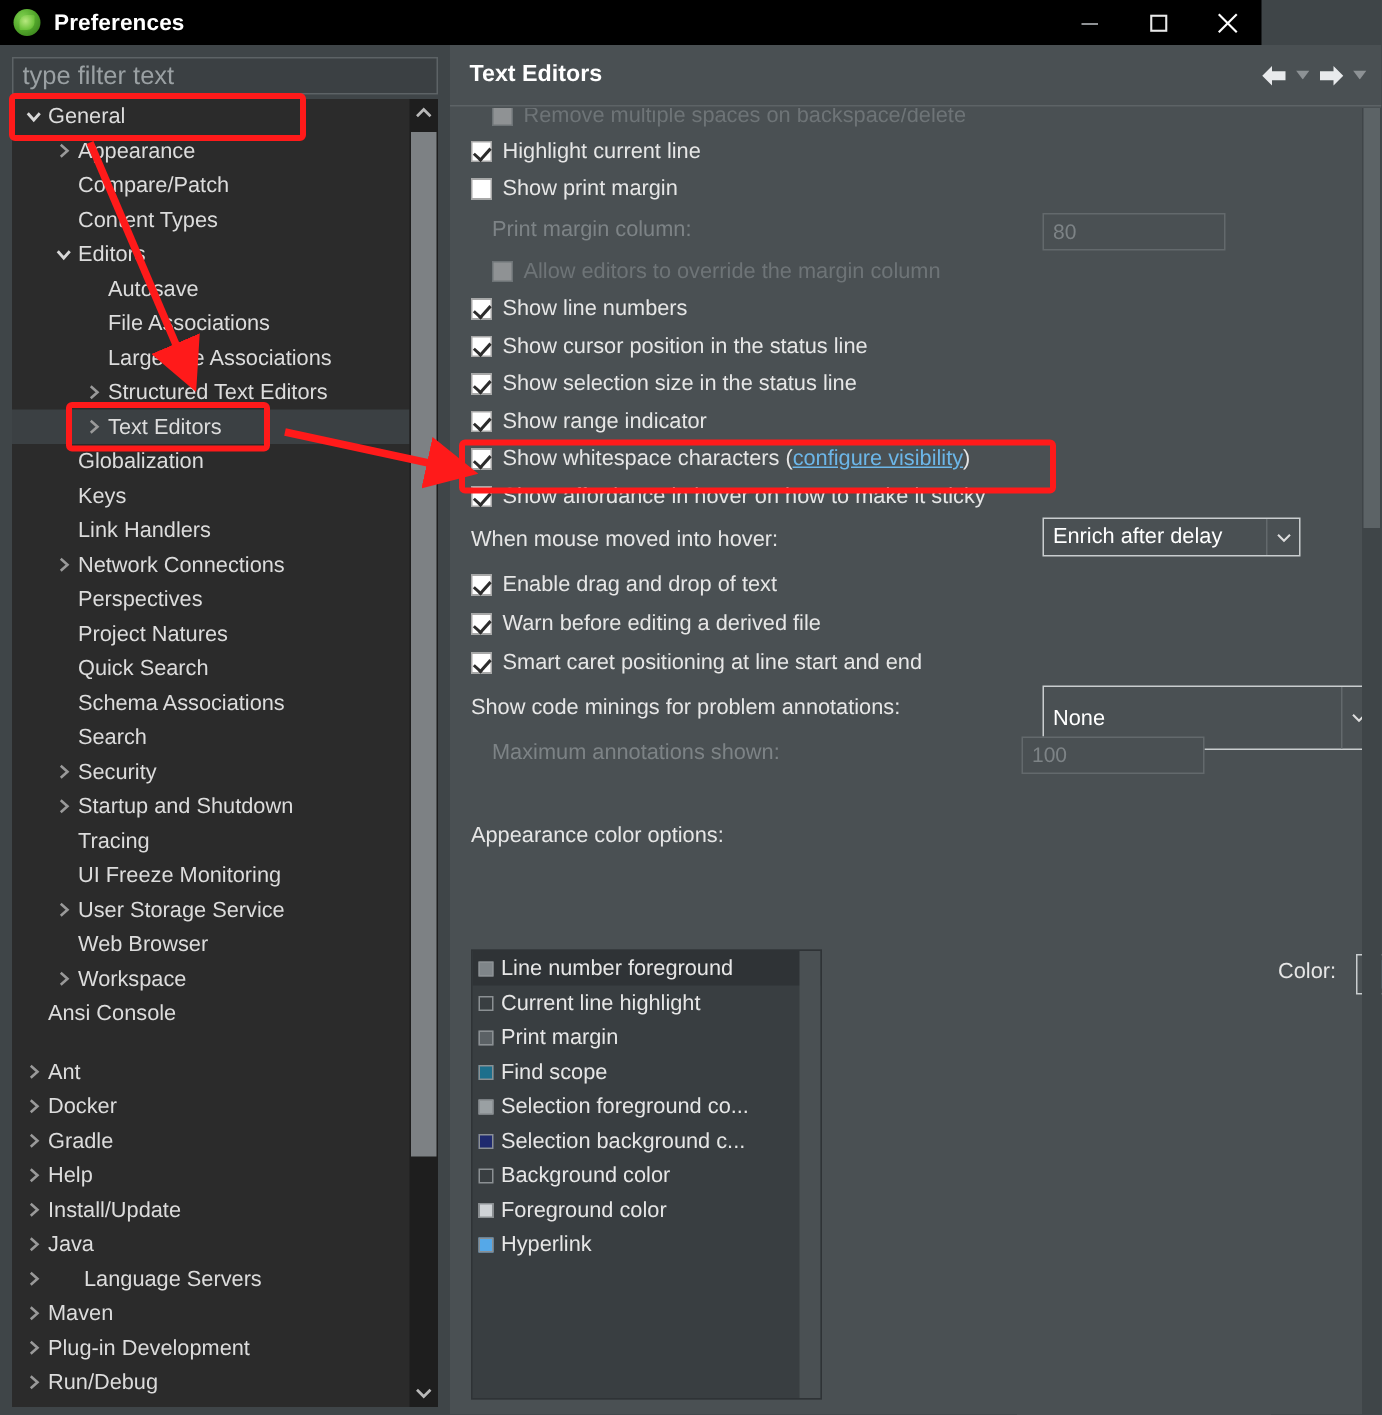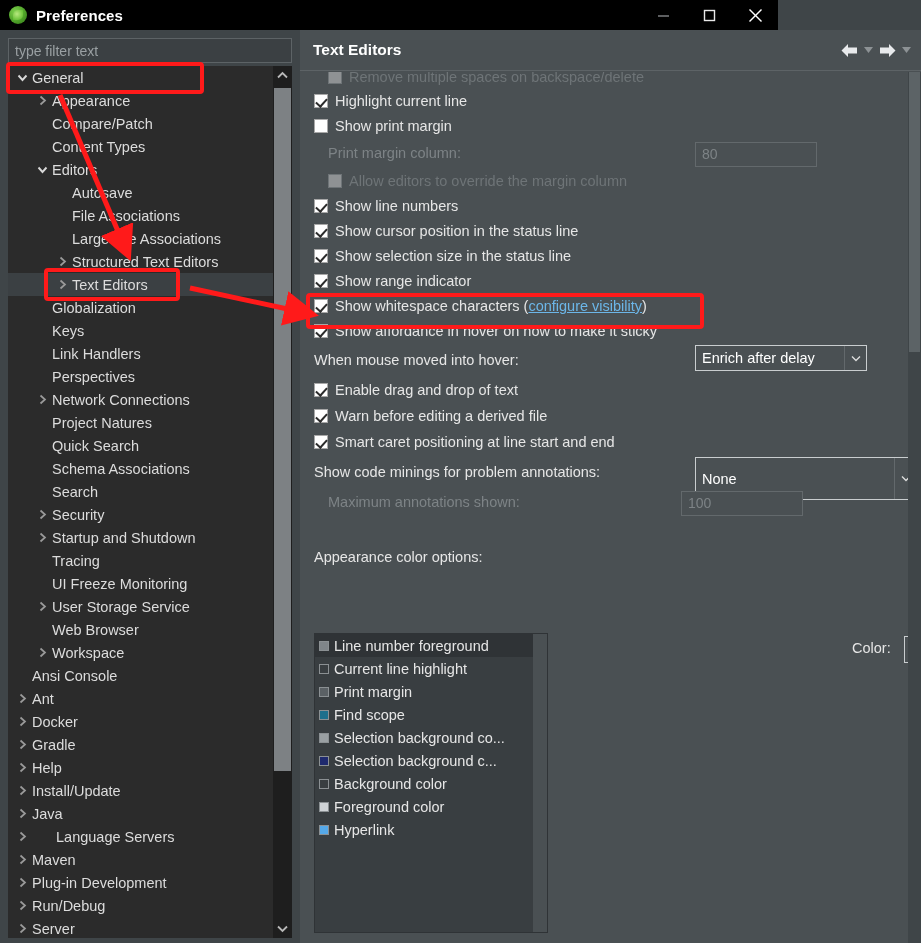--- a/index.html
+++ b/index.html
@@ -6,21 +6,21 @@
   html, body {
     width: 921px; height: 943px;
     background: #3f4548;
     font-family: "Liberation Sans", sans-serif;
     overflow: hidden;
   }
   #root { position: relative; width: 921px; height: 943px; }
 
   
   .titlebar {
-    position: absolute; left: 0; top: 0; width: 778px; height: 30px;
+    position: absolute; left: 0; top: 0; width: 841px; height: 30px;
     background: #000000; display: flex; align-items: center;
   }
   .app-icon {
     width: 18px; height: 18px; margin-left: 9px; margin-right: 9px;
     border-radius: 50%;
     background: radial-gradient(circle at 35% 32%, #7fd04f 0%, #54a82c 48%, #2f7516 100%);
     position: relative; flex: 0 0 auto;
   }
   .app-icon::after {
     content:""; position:absolute; left:4px; top:4px; width:10px; height:10px;
@@ -38,21 +38,21 @@
   .win-btn svg { display:block; }
 
   
   .left-pane {
     position: absolute; left: 0; top: 30px; width: 300px; height: 913px;
     background: #3f4548;
   }
   .filter-box {
     position: absolute; left: 8px; top: 8px; width: 284px; height: 25px;
     background: #3b4043; border: 1px solid #5d6366; color: #9aa0a3;
-    font-size: 14px; padding: 0 6px; line-height: 23px;
+    font-size: 17px; padding: 0 6px; line-height: 23px;
   }
   .filter-box::placeholder { color: #9aa0a3; }
 
   .tree-wrap {
     position: absolute; left: 8px; top: 36px; width: 284px; height: 872px;
     background: #2b2b2b; overflow: hidden;
   }
   .tree-list { position: absolute; left: 0; top: 0; width: 265px; }
   .tree-item {
     height: 23px; display: flex; align-items: center;
@@ -276,32 +276,32 @@
           </div>
           <div class="tree-item" style="padding-left: 26px;">
             <span class="twisty"></span>
             <span class="tree-label">Keys</span>
           </div>
           <div class="tree-item" style="padding-left: 26px;">
             <span class="twisty"></span>
             <span class="tree-label">Link Handlers</span>
           </div>
           <div class="tree-item" style="padding-left: 26px;">
+            <span class="twisty">
+              <svg width="11" height="11" viewBox="0 0 11 11">
+                <polyline points="3.5,1.5 8,5.5 3.5,9.5" fill="none" stroke="#9a9a9a" stroke-width="1.7"></polyline>
+              </svg>
+            </span>
+            <span class="tree-label">Network Connections</span>
+          </div>
+          <div class="tree-item" style="padding-left: 26px;">
             <span class="twisty"></span>
             <span class="tree-label">Perspectives</span>
           </div>
           <div class="tree-item" style="padding-left: 26px;">
-            <span class="twisty">
-              <svg width="11" height="11" viewBox="0 0 11 11">
-                <polyline points="3.5,1.5 8,5.5 3.5,9.5" fill="none" stroke="#9a9a9a" stroke-width="1.7"></polyline>
-              </svg>
-            </span>
-            <span class="tree-label">Network Connections</span>
-          </div>
-          <div class="tree-item" style="padding-left: 26px;">
             <span class="twisty"></span>
             <span class="tree-label">Project Natures</span>
           </div>
           <div class="tree-item" style="padding-left: 26px;">
             <span class="twisty"></span>
             <span class="tree-label">Quick Search</span>
           </div>
           <div class="tree-item" style="padding-left: 26px;">
             <span class="twisty"></span>
             <span class="tree-label">Schema Associations</span>
@@ -351,21 +351,21 @@
               <svg width="11" height="11" viewBox="0 0 11 11">
                 <polyline points="3.5,1.5 8,5.5 3.5,9.5" fill="none" stroke="#9a9a9a" stroke-width="1.7"></polyline>
               </svg>
             </span>
             <span class="tree-label">Workspace</span>
           </div>
           <div class="tree-item" style="padding-left: 6px;">
             <span class="twisty"></span>
             <span class="tree-label">Ansi Console</span>
           </div>
-          <div class="tree-item" style="padding-left: 6px;">
+          <div class="tree-item" style="padding-left: 6px; margin-top: 16px;">
             <span class="twisty">
               <svg width="11" height="11" viewBox="0 0 11 11">
                 <polyline points="3.5,1.5 8,5.5 3.5,9.5" fill="none" stroke="#9a9a9a" stroke-width="1.7"></polyline>
               </svg>
             </span>
             <span class="tree-label">Ant</span>
           </div>
           <div class="tree-item" style="padding-left: 6px;">
             <span class="twisty">
               <svg width="11" height="11" viewBox="0 0 11 11">
@@ -615,21 +615,21 @@
               <div class="color-opt">
                 <span class="sw" style="background: rgb(91, 97, 101);"></span>
                 <span>Print margin</span>
               </div>
               <div class="color-opt">
                 <span class="sw" style="background: rgb(29, 111, 140);"></span>
                 <span>Find scope</span>
               </div>
               <div class="color-opt">
                 <span class="sw" style="background: rgb(154, 160, 163);"></span>
-                <span>Selection background co...</span>
+                <span>Selection foreground co...</span>
               </div>
               <div class="color-opt">
                 <span class="sw" style="background: rgb(31, 42, 110);"></span>
                 <span>Selection background c...</span>
               </div>
               <div class="color-opt">
                 <span class="sw" style="background: rgb(57, 62, 65);"></span>
                 <span>Background color</span>
               </div>
               <div class="color-opt">

